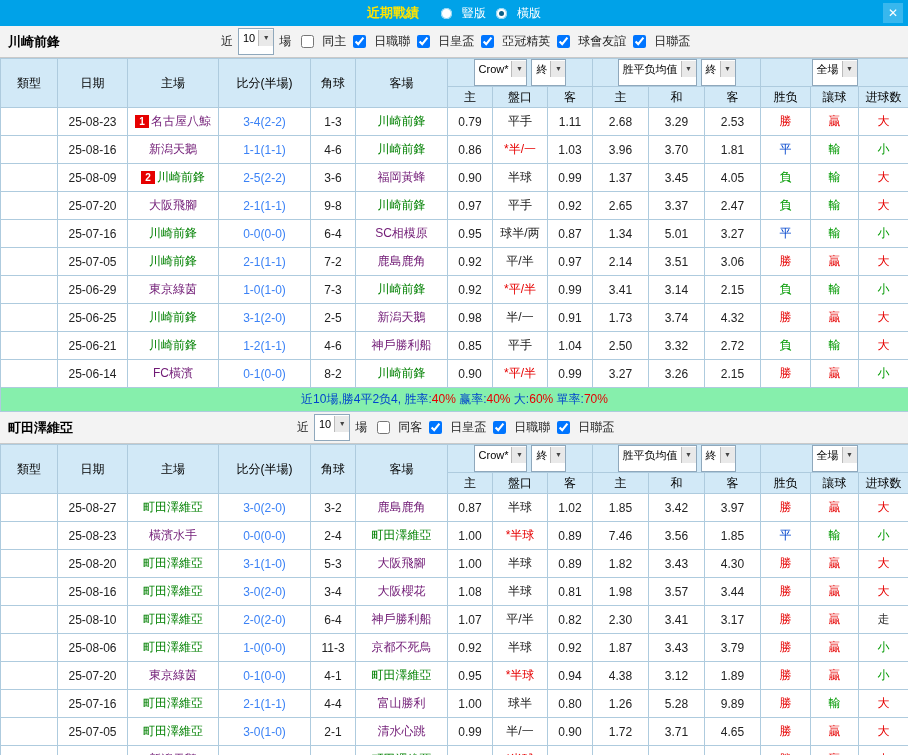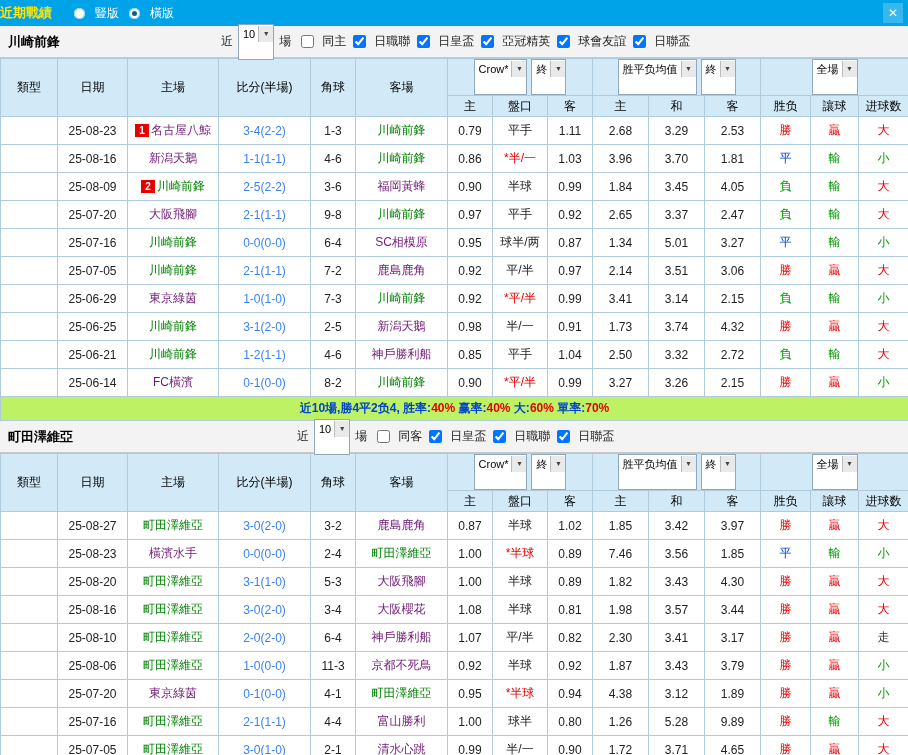--- a/index.html
+++ b/index.html
@@ -1,36 +1,36 @@
 <!DOCTYPE html>
 <html lang="zh-Hant"><head>
 <meta charset="utf-8">
 <style>
   html,body{margin:0;padding:0;}
   body{width:908px;height:755px;overflow:hidden;background:#fff;
        font-family:"Liberation Sans","DejaVu Sans",sans-serif;font-size:12px;color:#222;}
   
-  .titlebar{height:26px;background:#00A2E8;display:flex;align-items:center;position:relative;}
+  .titlebar{height:26px;background:#00A2E8;display:flex;align-items:center;justify-content:center;position:relative;}
   .panel-title{color:#FFE400;font-weight:bold;font-size:13px;margin-right:12px;}
   .vm{display:inline-flex;align-items:center;gap:10px;color:#fff;margin-left:10px;cursor:pointer;}
   .radio{width:11px;height:11px;border-radius:50%;background:#fff;display:inline-block;position:relative;box-shadow:inset 0 0 0 1px #8ed4f4;}
   .radio.on::after{content:"";position:absolute;left:3px;top:3px;width:5px;height:5px;border-radius:50%;background:#0C5F86;}
   .vm-l{color:#fff;}
   .close{position:absolute;right:5px;top:3px;width:20px;height:20px;background:#38B7EE;color:#fff;
          font-weight:bold;text-align:center;line-height:20px;cursor:pointer;}
   
   .filter-row{height:31px;background:#F3F3F3;border-bottom:1px solid #C9C9C9;display:flex;align-items:center;position:relative;}
   .team-name{position:absolute;left:8px;font-weight:bold;font-size:13px;color:#000;}
   .filters{margin:0 auto;display:flex;align-items:center;}
   .lbl{margin:0 3px;}
   .cb{display:inline-flex;align-items:center;gap:8px;margin-left:7px;cursor:pointer;}
   .cb input{width:13px;height:13px;margin:0;}
   
   .sel{display:inline-flex;align-items:center;background:#fff;border:1px solid #8FA8BC;height:18px;
-       padding:0 0 16px 4px;font-size:11px;color:#000;margin:0 2px;cursor:pointer;vertical-align:middle;}
+       padding:0 0 7px 4px;font-size:11px;color:#000;margin:0 2px;cursor:pointer;vertical-align:middle;}
   .arr{width:14px;height:16px;margin-left:3px;background:#E9E9E9;border-left:1px solid #BBB;
        font-size:7px;line-height:16px;color:#444;text-align:center;}
   
   table.grid{border-collapse:collapse;table-layout:fixed;width:908px;}
   .grid th,.grid td{border:1px solid #AECBDE;text-align:center;overflow:hidden;white-space:nowrap;padding:0;}
   .grid thead th{background:#D2E9F7;font-weight:normal;color:#000;}
   tr.h1 th{height:26px;}
   tr.h2 th{height:20px;}
   .grid tbody td{height:27px;background:#fff;}
   td.lg{color:#fff;font-weight:bold;}
@@ -38,21 +38,21 @@
   .lg-cup{background:#0A6E0A;}
   td.score{color:#3b82f6;}
   .t-focus{color:#008000;}
   .t-other{color:#701a75;}
   .badge{display:inline-block;min-width:12px;height:13px;line-height:13px;background:#E60000;color:#fff;
          font-size:10px;font-weight:bold;margin-right:2px;padding:0 1px;}
   .c-red{color:#E60000;}
   .c-blue{color:#0044CC;}
   .c-green{color:#009900;}
   .c-dark{color:#333;}
-  td.summary{height:23px;background:#bef264;font-weight:bold;}
+  td.summary{height:23px;background:#86efac;}
 </style>
 </head>
 <body>
 
 <div class="titlebar">
   <span class="panel-title">近期戰績</span>
   <span id="view-radios"><label class="vm">
         <span class="radio"></span>
         <span class="vm-l">豎版</span>
       </label><label class="vm">
@@ -193,21 +193,21 @@
           <tr>
             <td class="lg lg-j">日職聯</td>
             <td class="date">25-08-09</td>
             <td class="team"><span class="badge">2</span><span class="t-focus">川崎前鋒</span></td>
             <td class="score">2-5(2-2)</td>
             <td class="corner">3-6</td>
             <td class="team"><span class="t-other">福岡黃蜂</span></td>
             <td class="odds">0.90</td>
             <td class="odds">半球</td>
             <td class="odds">0.99</td>
-            <td class="odds">1.84</td>
+            <td class="odds">1.37</td>
             <td class="odds">3.45</td>
             <td class="odds">4.05</td>
             <td class="res c-green">負</td>
             <td class="res c-green">輸</td>
             <td class="res c-red">大</td>
           </tr>
           <tr>
             <td class="lg lg-j">日職聯</td>
             <td class="date">25-07-20</td>
             <td class="team"><span class="t-other">大阪飛腳</span></td>

